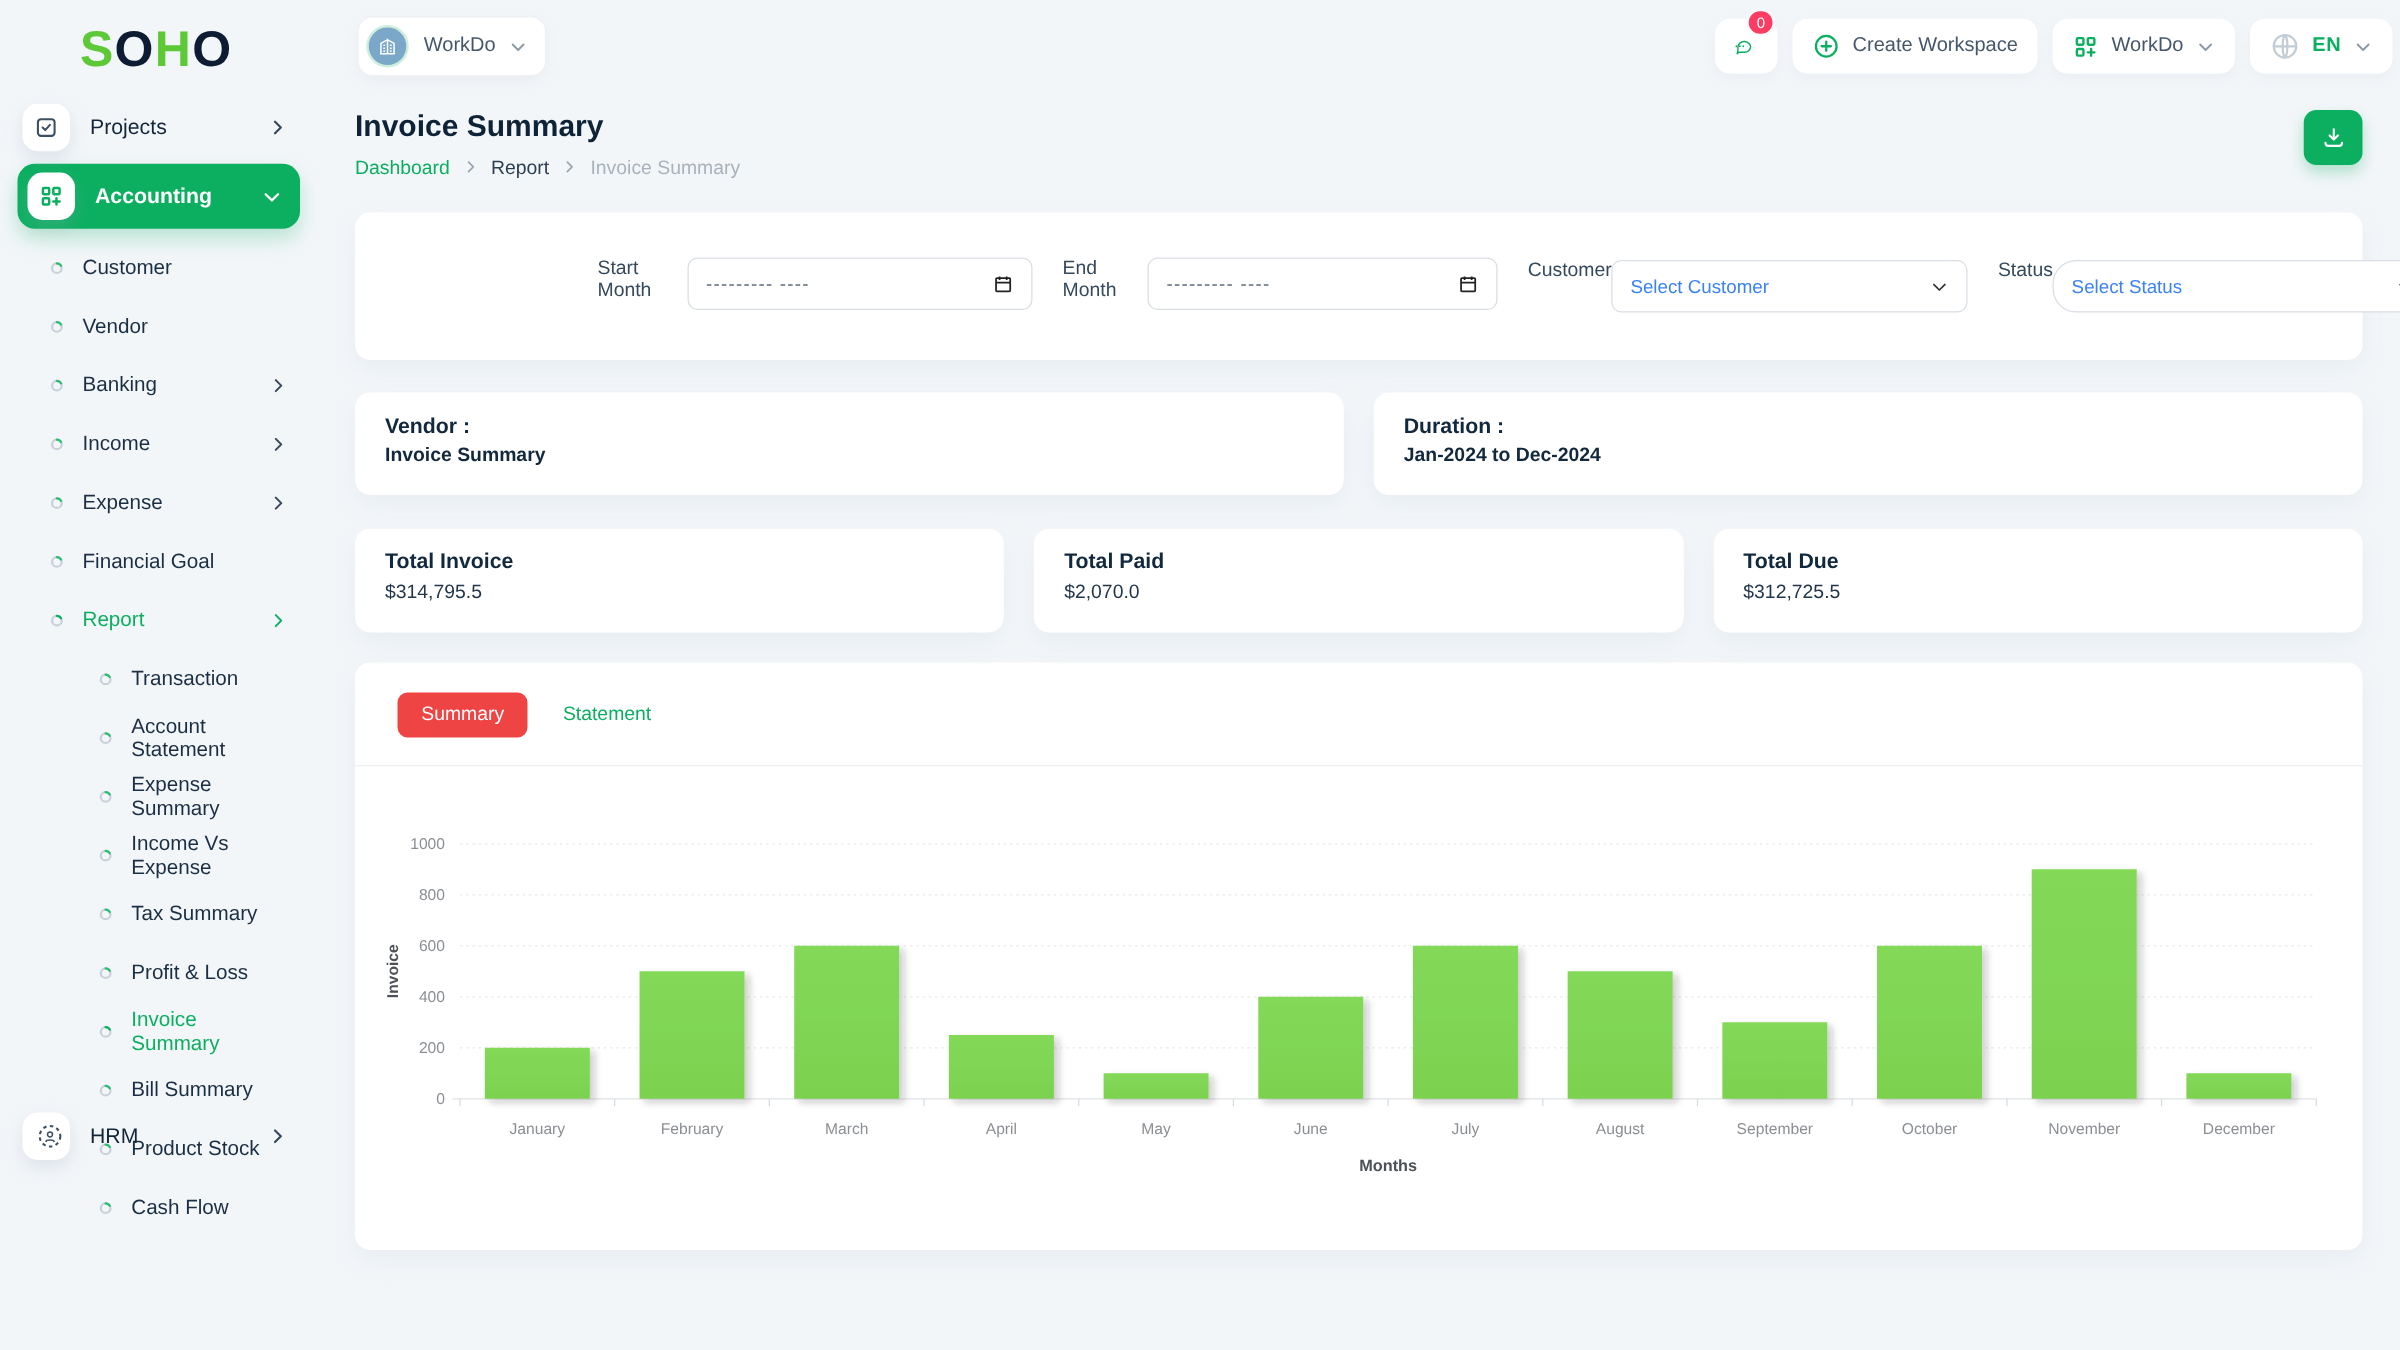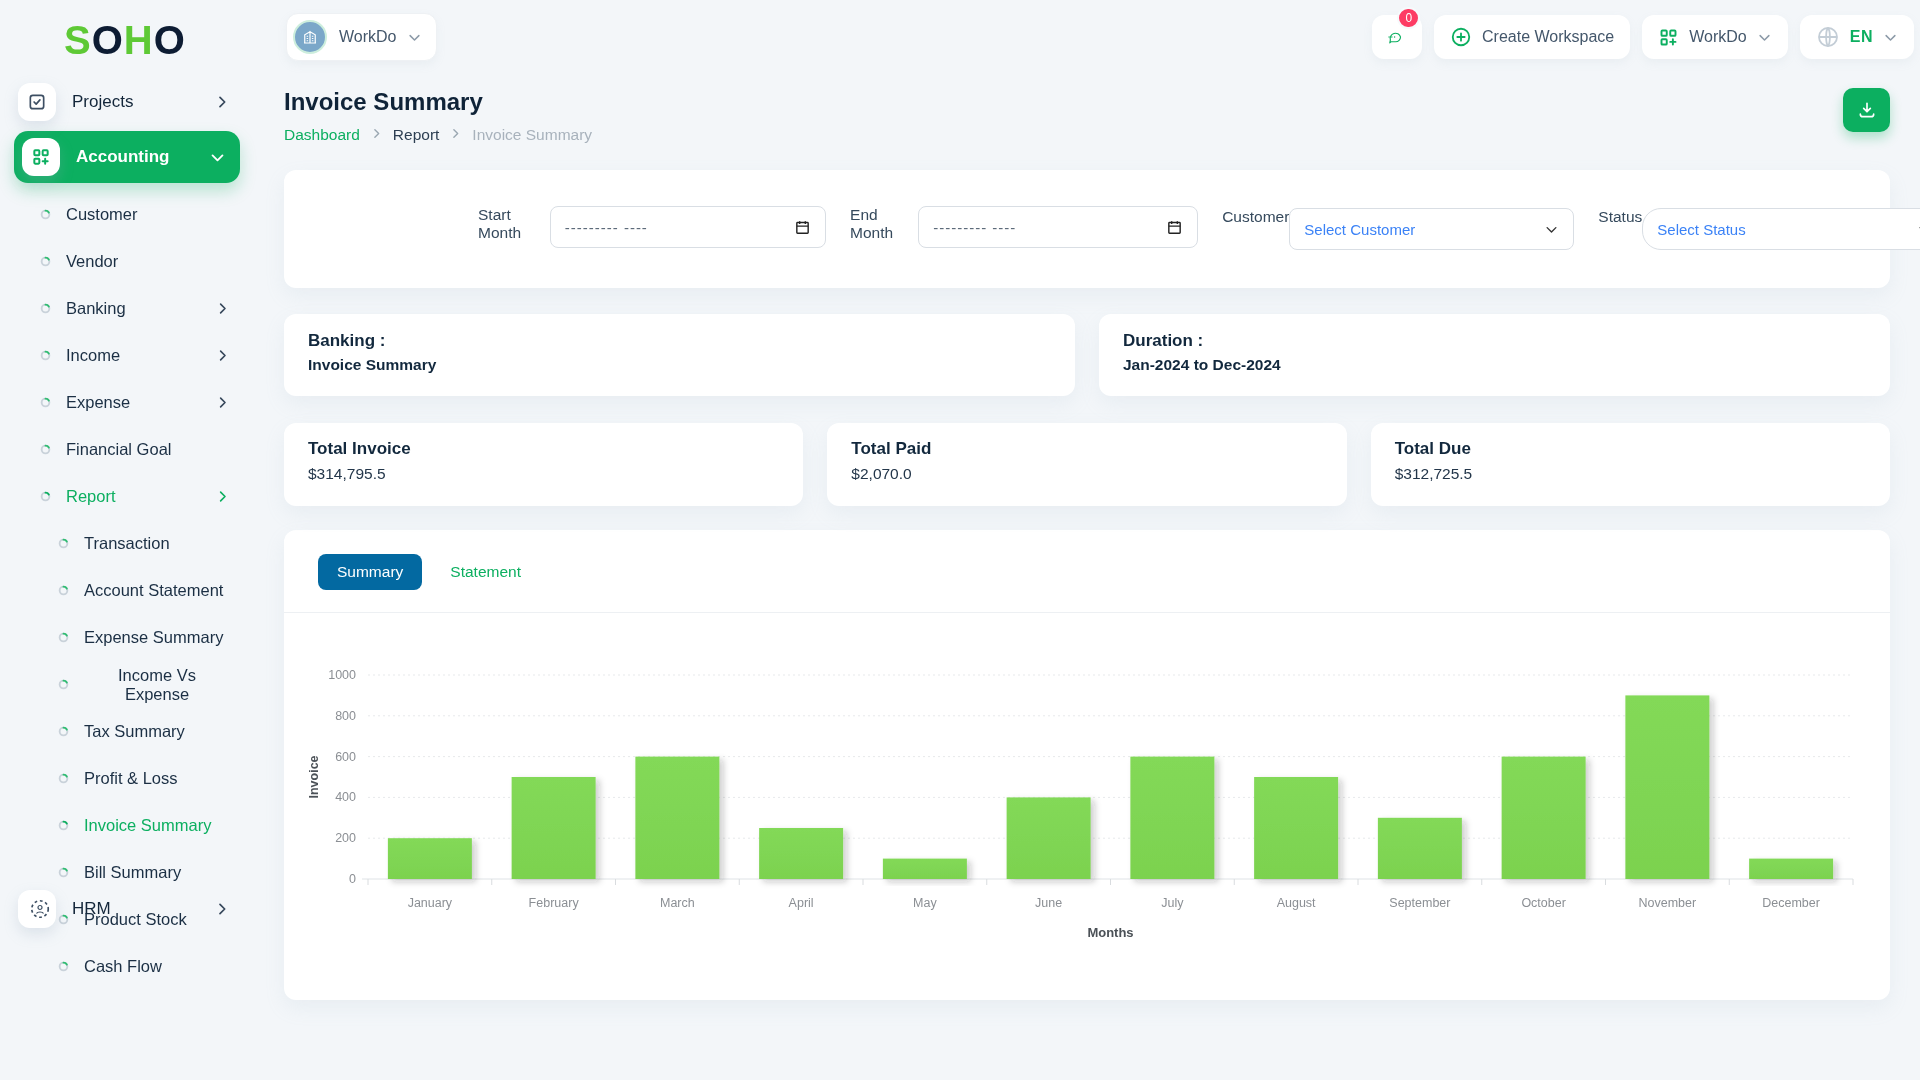--- a/index.html
+++ b/index.html
@@ -32,21 +32,21 @@
   .side-active {
     display:flex; align-items:center; height:52px; margin:4px 14px 8px 14px;
     background:#0caf60; border-radius:14px; padding:0 14px 0 8px; cursor:pointer;
     box-shadow:0 8px 16px rgba(12,175,96,.25);
   }
   .side-active .lbl { margin-left:16px; font-size:17px; font-weight:bold; color:#ffffff; }
   .side-active .chev { margin-left:auto; display:flex; }
   .side-row {
     display:flex; align-items:center; height:47px; padding:0 24px 0 40px; cursor:pointer;
   }
-  .side-row.lvl2 { padding-left:58px;text-align:center; }
+  .side-row.lvl2 { padding-left:79px; }
   .side-row .bullet { flex:none; display:flex; }
   .side-row .lbl { margin-left:15px; font-size:16.5px; color:#1b2f44; }
   .side-row.active .lbl { color:#0caf60; }
   .side-row .chev { margin-left:auto; display:flex; }
   .side-bottom {
     position:absolute; left:0; bottom:-6px; width:100%;
   }
   
   .content { position:absolute; left:254px; top:0; width:1666px; height:1080px; }
   .topbar {
@@ -120,21 +120,21 @@
   .info-title { font-size:17px; font-weight:bold; color:#12283d; }
   .info-value { font-size:15.5px; font-weight:bold; color:#12283d; margin-top:5px; }
   .totals-row { display:flex; gap:24px; margin:27px 30px 0 30px; }
   .total-card { flex:1; height:83px; padding:16px 24px; }
   .total-label { font-size:17px; font-weight:bold; color:#12283d; }
   .total-value { font-size:15.5px; color:#23364a; margin-top:6px; }
   
   .chart-card { margin:24px 30px 0 30px; height:470px; }
   .tabs-row { display:flex; align-items:center; gap:28px; padding:24px 0 0 34px; }
   .tab-pill {
-    background:#0369a1; color:#fff; font-size:15.5px; border-radius:8px;
+    background:#ef4444; color:#fff; font-size:15.5px; border-radius:8px;
     padding:9px 19px; cursor:pointer;
   }
   .tab-link { color:#0caf60; font-size:15.5px; cursor:pointer; }
   .tabs-divider { height:1px; background:#edf0f3; margin-top:22px; }
   .chart-wrap { padding:22px 10px 0 16px; }
 </style>
 </head>
 <body>
 
 <div class="sidebar">
@@ -500,21 +500,21 @@
         <svg width="16" height="16" viewBox="0 0 24 24" fill="none" stroke="#ffffff" stroke-width="1.9" stroke-linecap="round" stroke-linejoin="round">
           <path d="M7 4h8l4 4v12a1 1 0 0 1-1 1H7a1 1 0 0 1-1-1V5a1 1 0 0 1 1-1z"></path>
             <path d="M4 3l17 18"></path>
         </svg>
       </button>
     </div>
   </div>
 
   <div class="info-row">
     <div class="card info-card">
-      <div class="info-title">Banking :</div>
+      <div class="info-title">Vendor :</div>
       <div class="info-value">Invoice Summary</div>
     </div>
     <div class="card info-card">
       <div class="info-title">Duration :</div>
       <div class="info-value">Jan-2024 to Dec-2024</div>
     </div>
   </div>
 
   <div class="totals-row" id="totals-row">
       <div class="card total-card">

